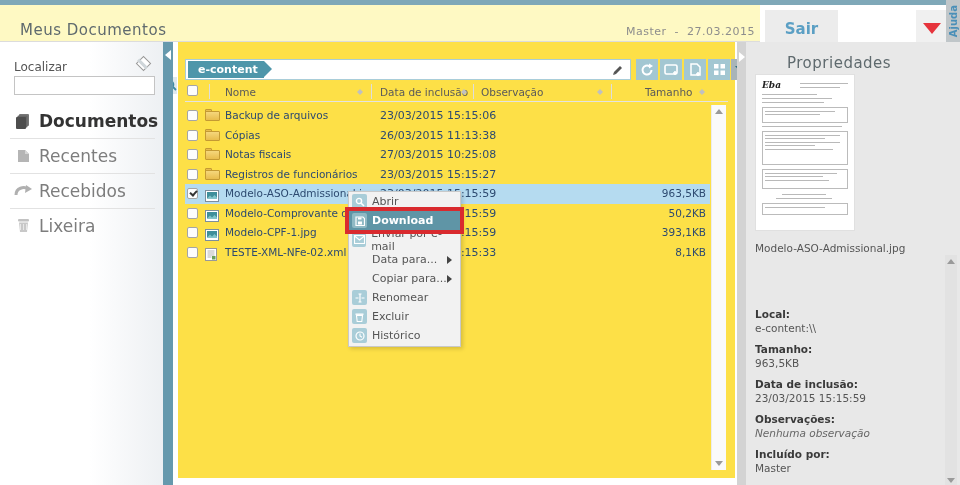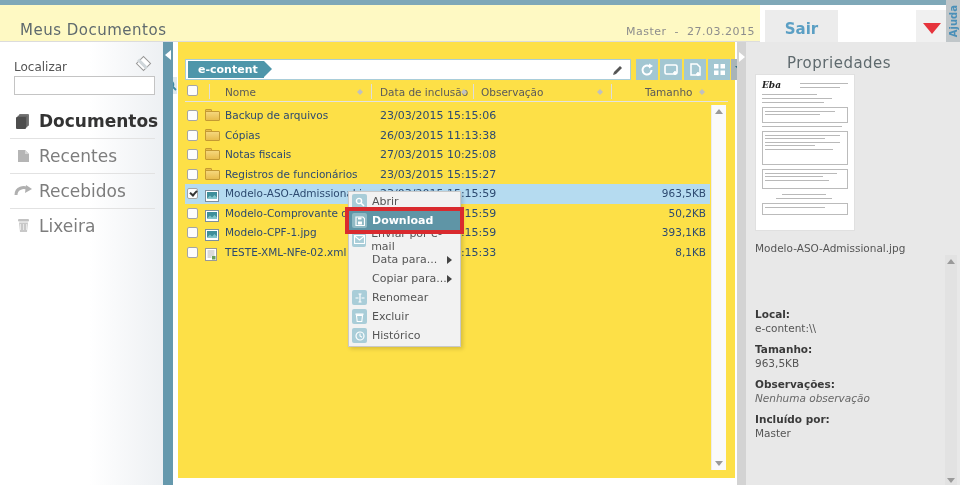--- a/index.html
+++ b/index.html
@@ -445,20 +445,24 @@
   <div class="abs pfields">
     <div class="pfield">
       <div class="plabel">Local:</div>
       <div class="pvalue">e-content:\\</div>
     </div>
     <div class="pfield">
       <div class="plabel">Tamanho:</div>
       <div class="pvalue">963,5KB</div>
     </div>
     <div class="pfield">
+      <div class="plabel">Data de inclusão:</div>
+      <div class="pvalue">23/03/2015 15:15:59</div>
+    </div>
+    <div class="pfield">
       <div class="plabel">Observações:</div>
       <div class="pvalue italic">Nenhuma observação</div>
     </div>
     <div class="pfield">
       <div class="plabel">Incluído por:</div>
       <div class="pvalue">Master</div>
     </div>
   </div>
 
   <div class="vscroll props-scroll abs">

